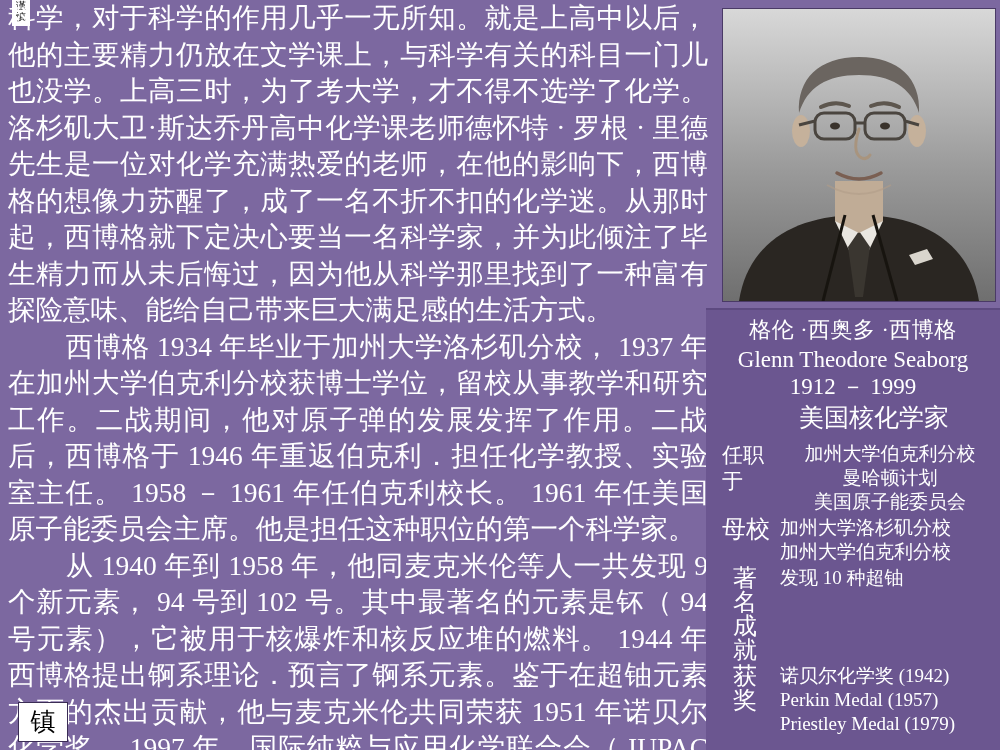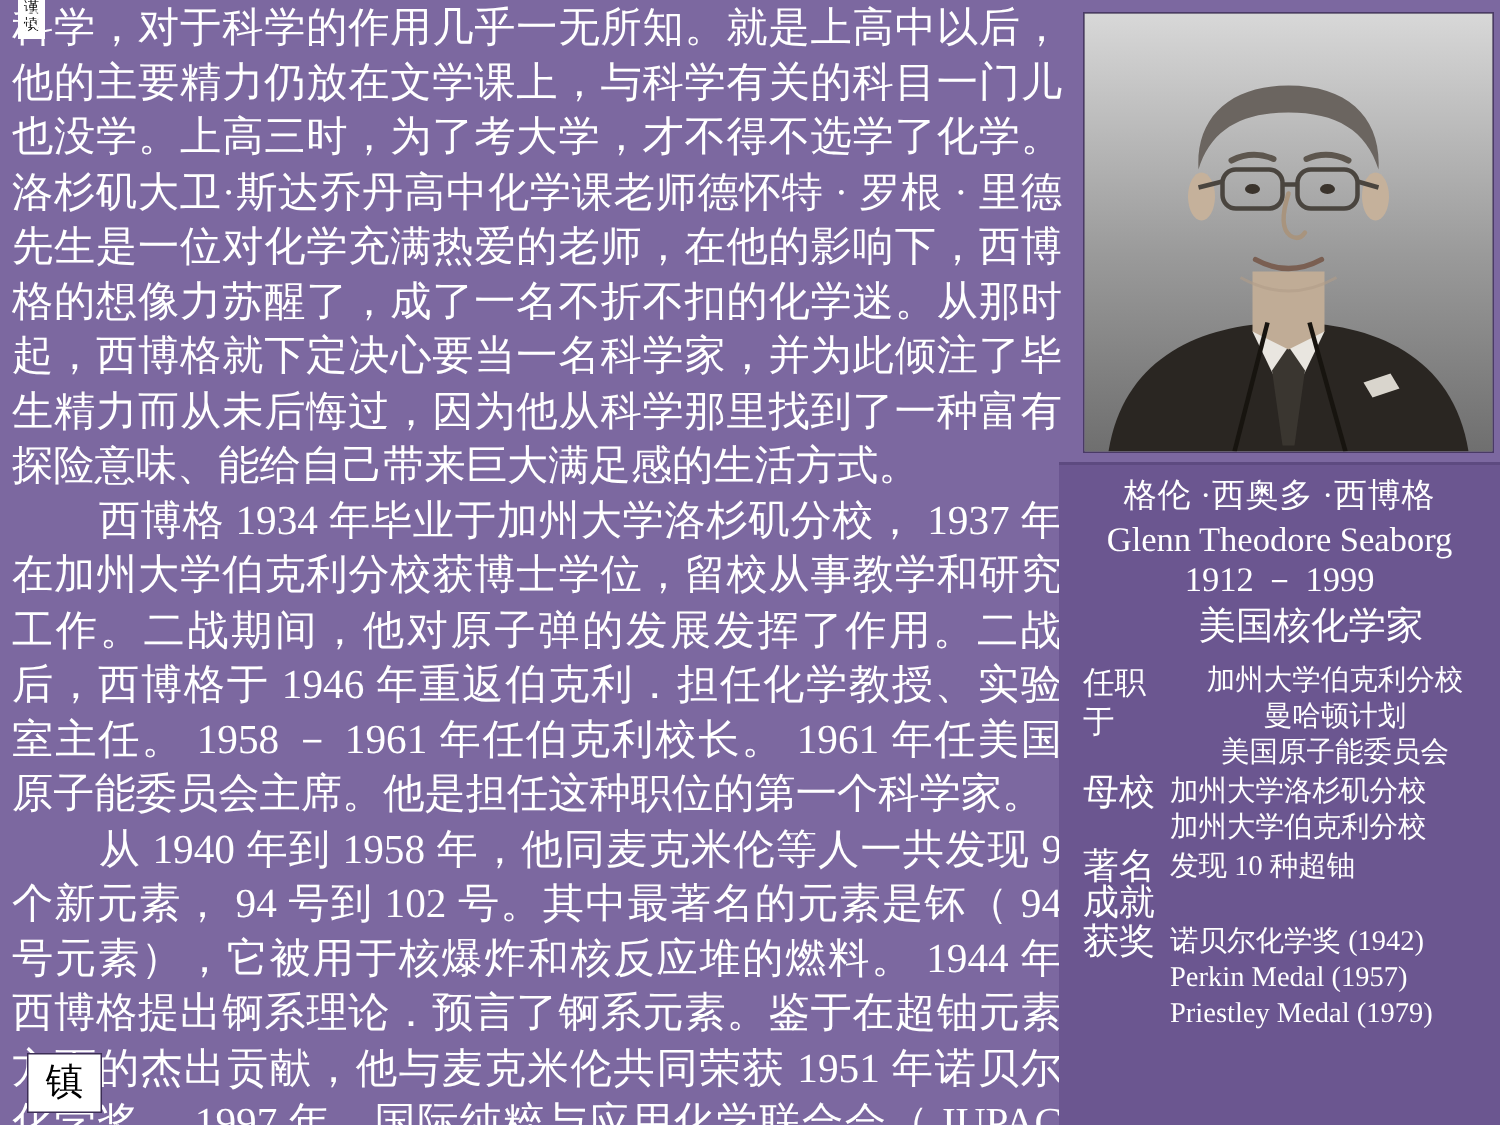--- a/index.html
+++ b/index.html
@@ -133,20 +133,21 @@
     padding-left: 16px;
     box-sizing: border-box;
     position: relative;
   }
   .info-label.big {
     font-size: 24px;
   }
   .info-label.stacked span {
     display: block;
     line-height: 24px;
+    margin-left: 11px;
   }
   .info-value {
     flex: 1 1 auto;
     font-size: 19px;
     line-height: 24px;
     white-space: nowrap;
   }
   .info-value .ln { display: block; }
   .info-value.center { text-align: center; }
   .info-value .en { font-size: 19px; }

